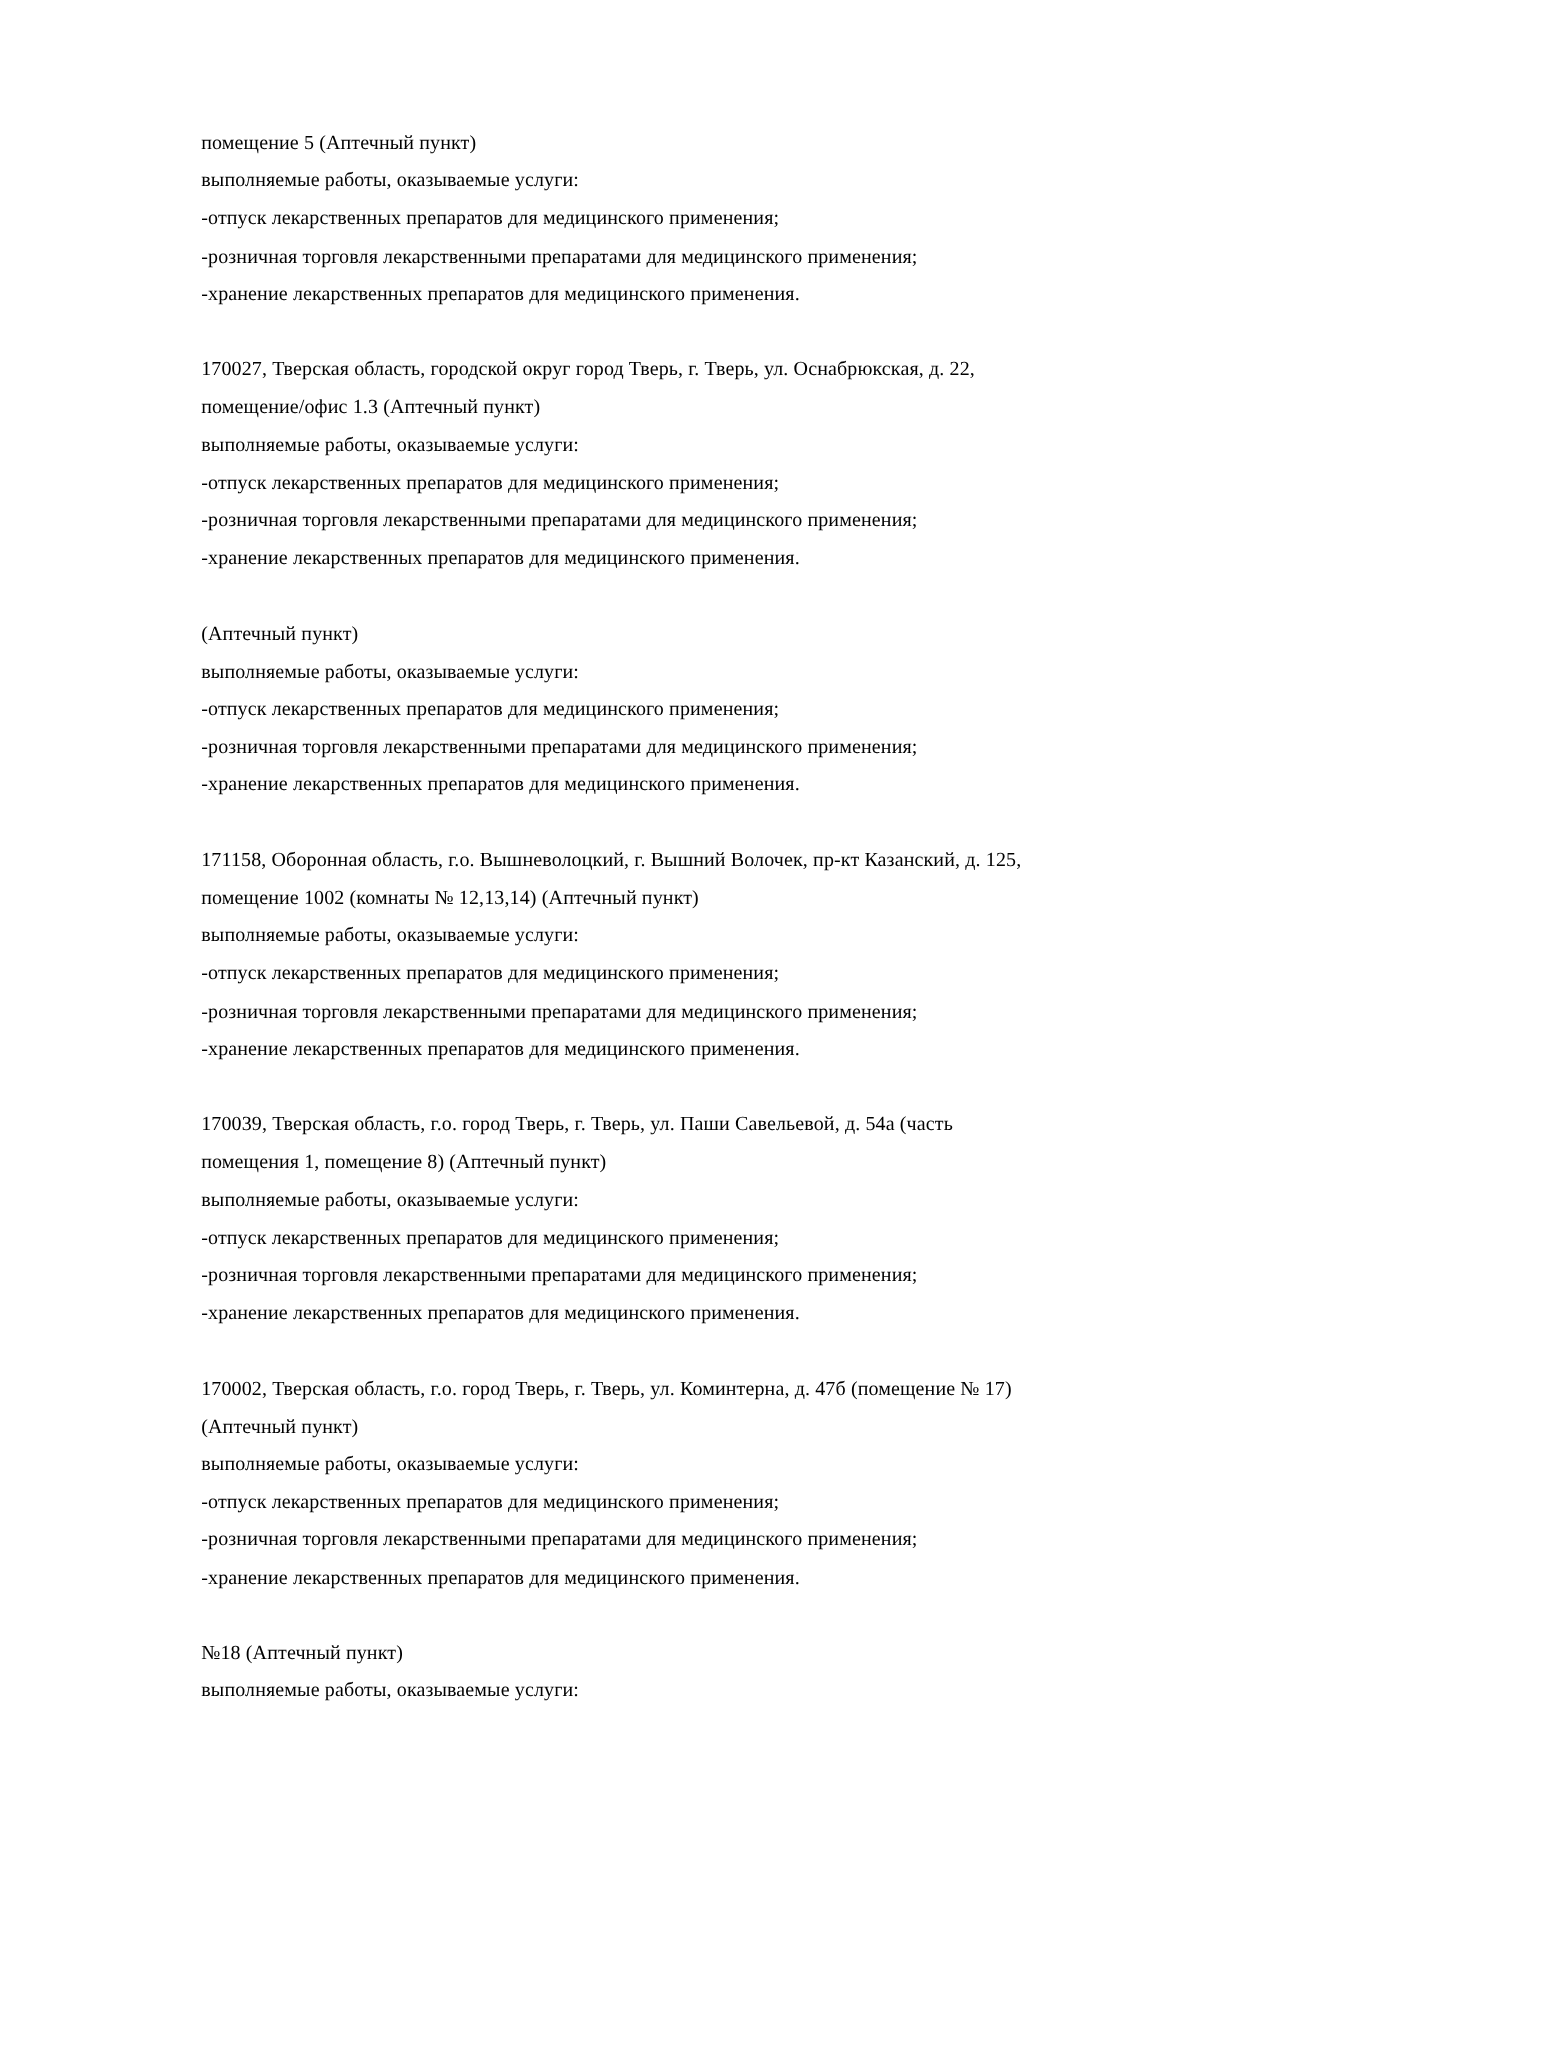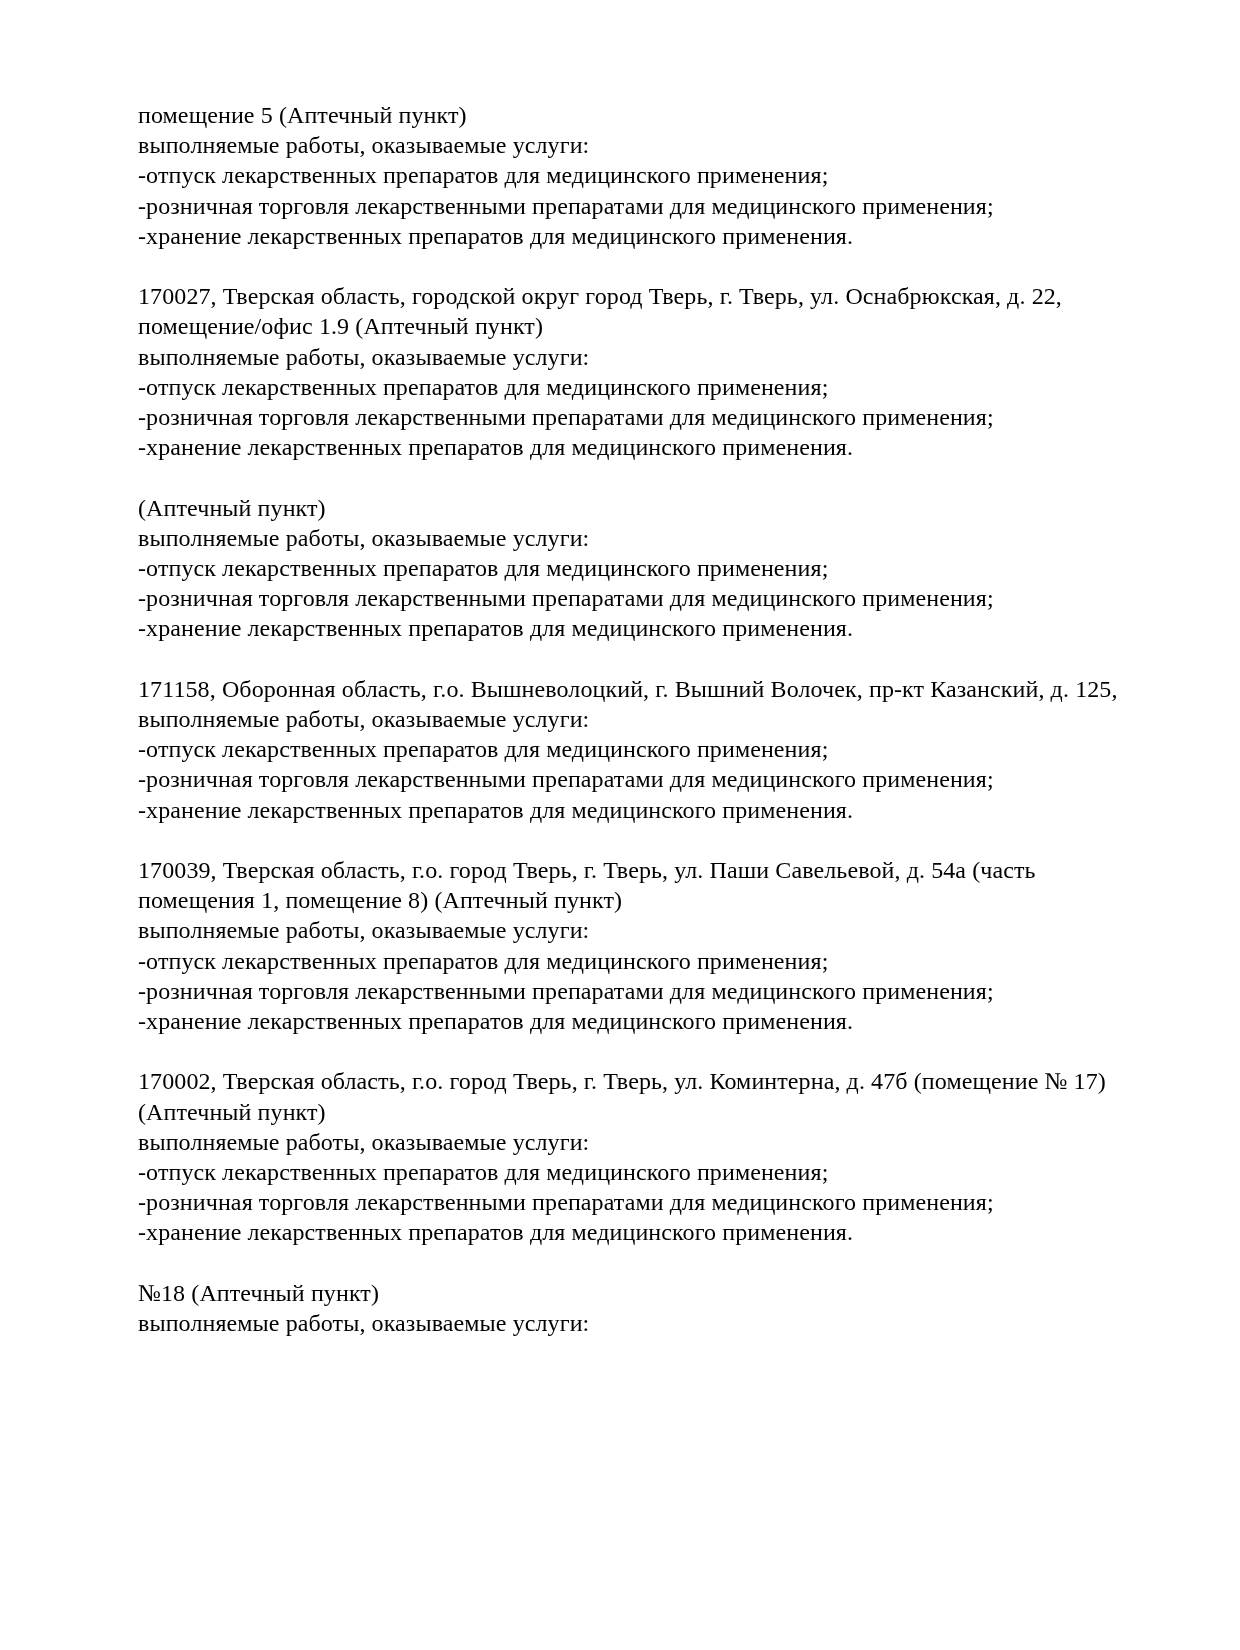--- a/index.html
+++ b/index.html
@@ -19,55 +19,57 @@
     position: absolute;
     left: 138px;
     top: 100px;
     width: 1010px;
   }
   .entry + .entry {
     margin-top: 30.2px; 
     font-family: Liberation Serif, serif;
   }
   .line {
-    font-size: 24px;
+    font-size: 16px;
     line-height: 30.2px;
     white-space: nowrap;
     letter-spacing: 0.1px;
+    margin-left: 23px;
   }
 </style>
 </head>
 <body>
 
 <main class="doc">
 
 <section class="entry">
       <div class="line">помещение 5 (Аптечный пункт)</div>
       <div class="line">выполняемые работы, оказываемые услуги:</div>
       <div class="line">-отпуск лекарственных препаратов для медицинского применения;</div>
       <div class="line">-розничная торговля лекарственными препаратами для медицинского применения;</div>
       <div class="line">-хранение лекарственных препаратов для медицинского применения.</div>
     </section>
     <section class="entry">
       <div class="line">170027, Тверская область, городской округ город Тверь, г. Тверь, ул. Оснабрюкская, д. 22,</div>
-      <div class="line">помещение/офис 1.9 (Аптечный пункт)</div>
+      <div class="line">помещение/офис 1.3 (Аптечный пункт)</div>
       <div class="line">выполняемые работы, оказываемые услуги:</div>
       <div class="line">-отпуск лекарственных препаратов для медицинского применения;</div>
       <div class="line">-розничная торговля лекарственными препаратами для медицинского применения;</div>
       <div class="line">-хранение лекарственных препаратов для медицинского применения.</div>
     </section>
     <section class="entry">
       <div class="line">(Аптечный пункт)</div>
       <div class="line">выполняемые работы, оказываемые услуги:</div>
       <div class="line">-отпуск лекарственных препаратов для медицинского применения;</div>
       <div class="line">-розничная торговля лекарственными препаратами для медицинского применения;</div>
       <div class="line">-хранение лекарственных препаратов для медицинского применения.</div>
     </section>
     <section class="entry">
       <div class="line">171158, Оборонная область, г.о. Вышневолоцкий, г. Вышний Волочек, пр-кт Казанский, д. 125,</div>
+      <div class="line">помещение 1002 (комнаты № 12,13,14) (Аптечный пункт)</div>
       <div class="line">выполняемые работы, оказываемые услуги:</div>
       <div class="line">-отпуск лекарственных препаратов для медицинского применения;</div>
       <div class="line">-розничная торговля лекарственными препаратами для медицинского применения;</div>
       <div class="line">-хранение лекарственных препаратов для медицинского применения.</div>
     </section>
     <section class="entry">
       <div class="line">170039, Тверская область, г.о. город Тверь, г. Тверь, ул. Паши Савельевой, д. 54а (часть</div>
       <div class="line">помещения 1, помещение 8) (Аптечный пункт)</div>
       <div class="line">выполняемые работы, оказываемые услуги:</div>
       <div class="line">-отпуск лекарственных препаратов для медицинского применения;</div>

